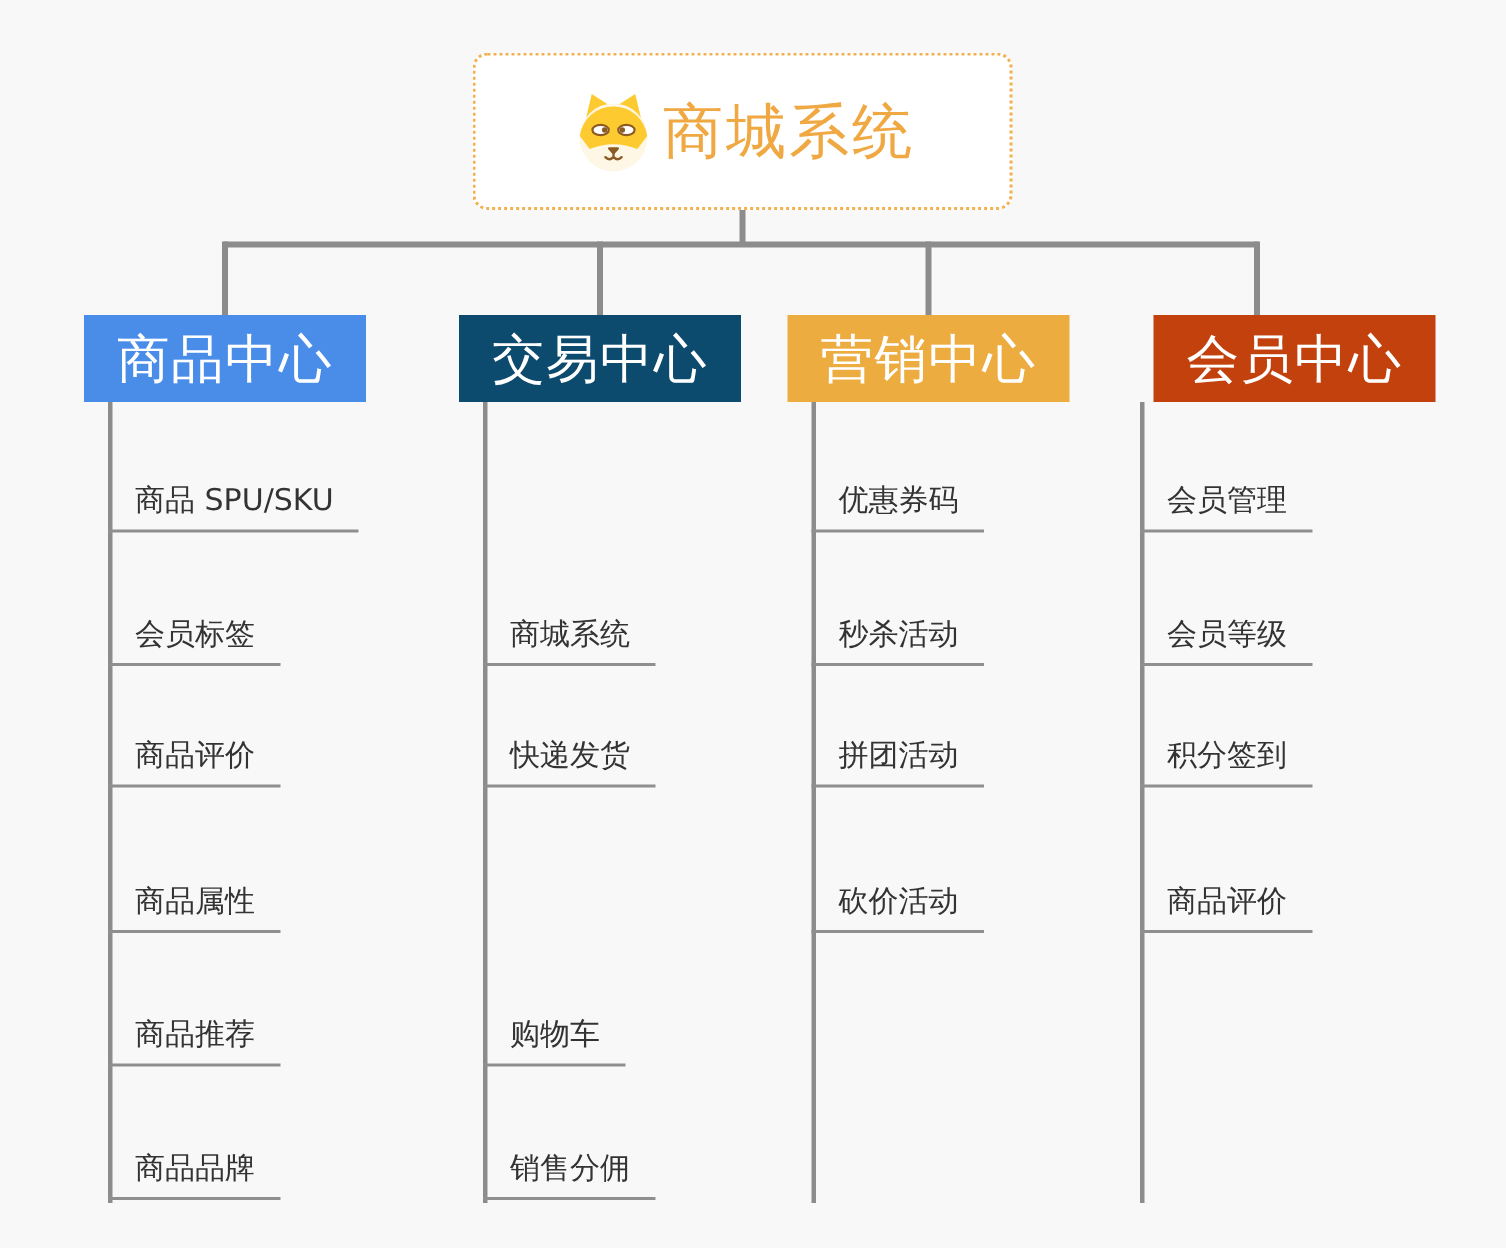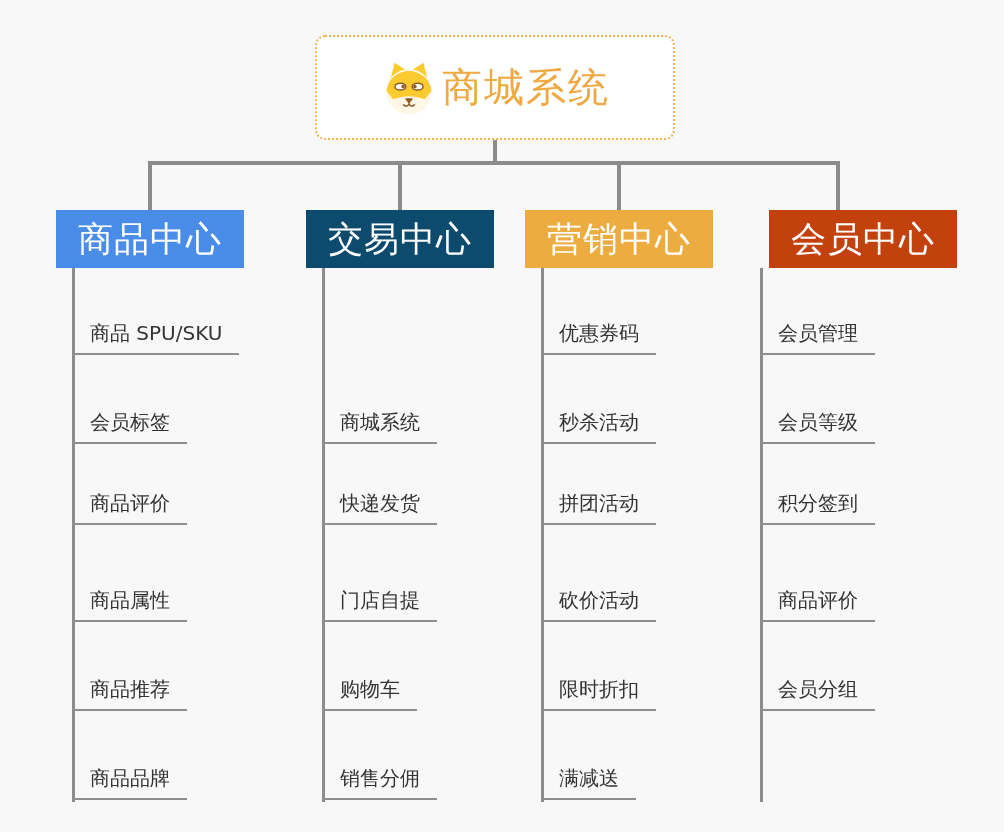--- a/index.html
+++ b/index.html
@@ -93,31 +93,27 @@
 
   <div class="leaf c0 r0">商品 SPU/SKU</div>
   <div class="leaf c0 r1">会员标签</div>
   <div class="leaf c0 r2">商品评价</div>
   <div class="leaf c0 r3">商品属性</div>
   <div class="leaf c0 r4">商品推荐</div>
   <div class="leaf c0 r5">商品品牌</div>
 
   <div class="leaf c1 r1">商城系统</div>
   <div class="leaf c1 r2">快递发货</div>
-  <div class="leaf c1 r3">门店自提</div>
   <div class="leaf c1 r4">购物车</div>
   <div class="leaf c1 r5">销售分佣</div>
 
   <div class="leaf c2 r0">优惠券码</div>
   <div class="leaf c2 r1">秒杀活动</div>
   <div class="leaf c2 r2">拼团活动</div>
   <div class="leaf c2 r3">砍价活动</div>
-  <div class="leaf c2 r4">限时折扣</div>
-  <div class="leaf c2 r5">满减送</div>
 
   <div class="leaf c3 r0">会员管理</div>
   <div class="leaf c3 r1">会员等级</div>
   <div class="leaf c3 r2">积分签到</div>
   <div class="leaf c3 r3">商品评价</div>
-  <div class="leaf c3 r4">会员分组</div>
 
   <div class="canvas-edge"></div>
 </div>
 
 </body></html>

